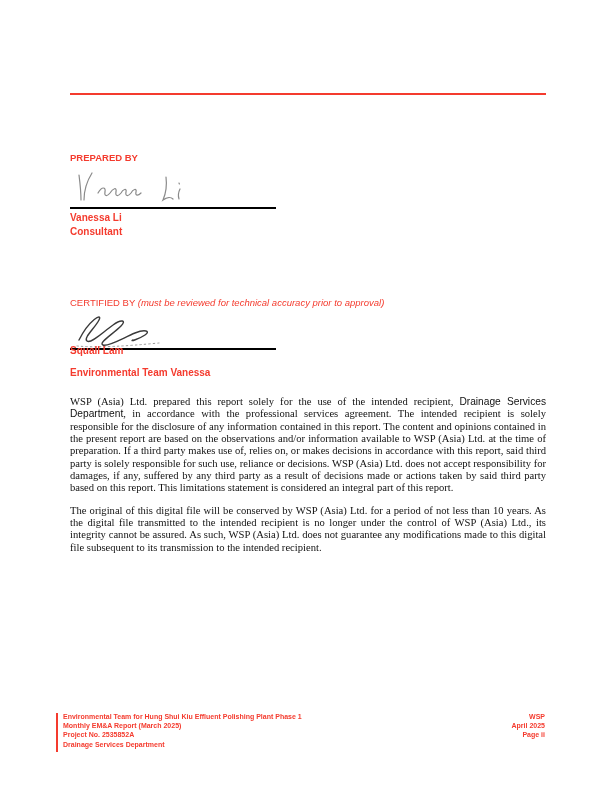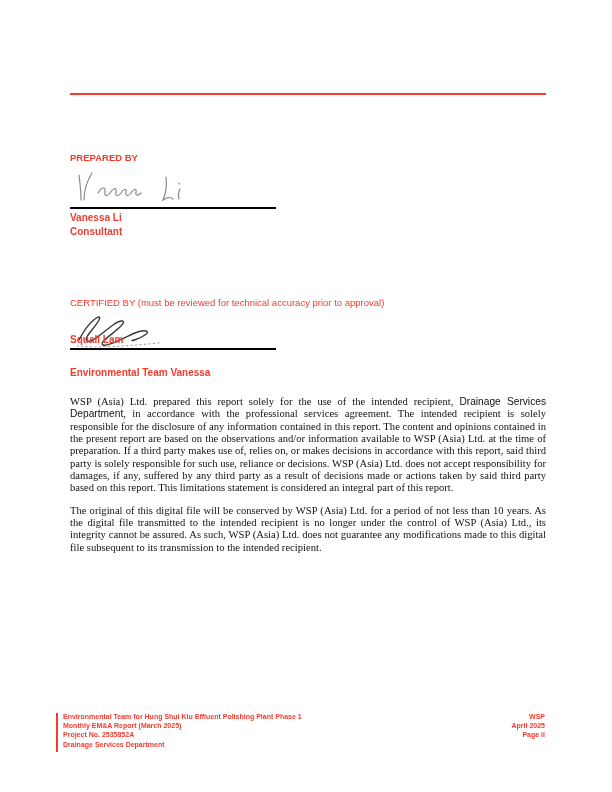--- a/index.html
+++ b/index.html
@@ -29,21 +29,21 @@
     font-family: "Liberation Sans", sans-serif;
   }
 
   .sig-label {
     position: absolute;
     left: 70px;
     font-size: 9.5px;
     color: #f43b2e;
     white-space: nowrap;
   }
-  .sig-label .note { }
+  .sig-label .note { font-style: italic; }
   .bold { font-weight: bold; }
 
   .sig-image { position: absolute; left: 71px; }
   .sig-line {
     position: absolute;
     left: 70px;
     width: 206px; height: 2px;
     background: #000000;
   }
   .sig-name, .sig-role {
@@ -120,21 +120,21 @@
     <span>CERTIFIED BY</span>
     <span class="note">(must be reviewed for technical accuracy prior to approval)</span>
   </div>
 
   <svg class="sig-image" style="top:310px;" width="100" height="40" viewBox="0 0 100 40" fill="none" stroke="#3a3a3a" stroke-width="1.4" stroke-linecap="round">
     <path d="M8 30 C18 10 32 2 28 10 C24 18 12 28 16 31 C20 34 32 22 42 15 C50 9 56 10 50 16 C42 24 27 33 32 35 C37 37 52 28 64 23 C74 19 80 21 74 25 C68 29 58 32 62 30"></path>
     <path d="M6 36 C28 38 56 36 88 33" stroke="#9a9a9a" stroke-width="1" stroke-dasharray="1.5 3"></path>
   </svg>
 
   <div class="sig-line" style="top:348px;"></div>
-  <div class="sig-name" style="top:334px;">Squall Lam</div>
+  <div class="sig-name" style="top:345px;">Squall Lam</div>
   <div class="sig-role" style="top:367px;">Environmental Team Vanessa</div>
 
   <div class="body-text">
     <p><span>WSP (Asia) Ltd. prepared this report solely for the use of the intended recipient, </span><span class="sans-inline">Drainage Services Department</span><span>, in accordance with the professional services agreement. The intended recipient is solely responsible for the disclosure of any information contained in this report. The content and opinions contained in the present report are based on the observations and/or information available to WSP (Asia) Ltd. at the time of preparation. If a third party makes use of, relies on, or makes decisions in accordance with this report, said third party is solely responsible for such use, reliance or decisions. WSP (Asia) Ltd. does not accept responsibility for damages, if any, suffered by any third party as a result of decisions made or actions taken by said third party based on this report. This limitations statement is considered an integral part of this report.</span></p>
     <p>The original of this digital file will be conserved by WSP (Asia) Ltd. for a period of not less than 10 years. As the digital file transmitted to the intended recipient is no longer under the control of WSP (Asia) Ltd., its integrity cannot be assured. As such, WSP (Asia) Ltd. does not guarantee any modifications made to this digital file subsequent to its transmission to the intended recipient.</p>
   </div>
 
   <div class="footer-bar"></div>
   <div class="footer-left">
     <div>Environmental Team for Hung Shui Kiu Effluent Polishing Plant Phase 1</div>

